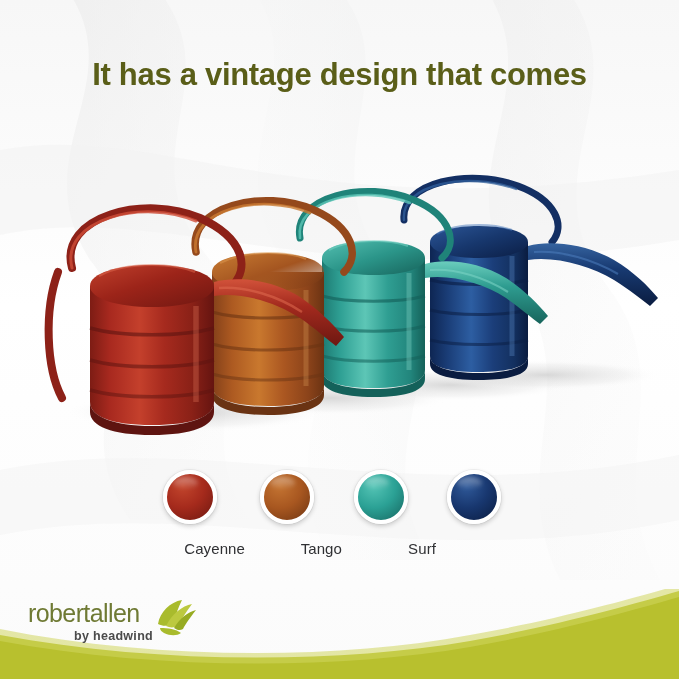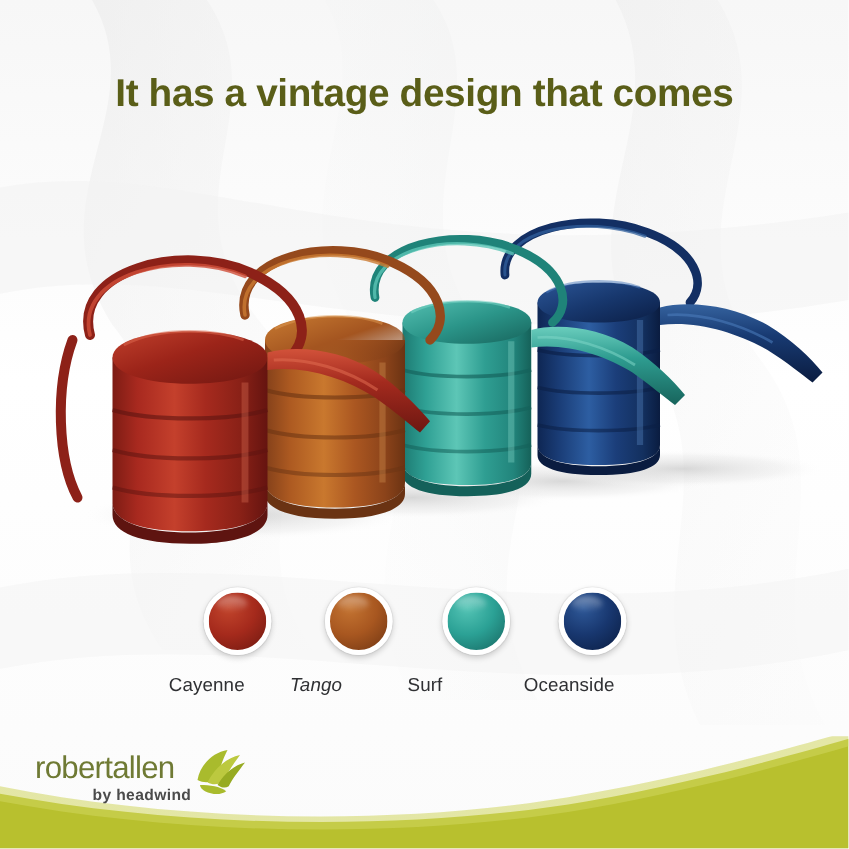--- a/index.html
+++ b/index.html
@@ -38,21 +38,21 @@
 
   
   #swatch-row {
     position:absolute;
     top:470px; left:0; width:679px;
     z-index:6;
   }
   .swatch-group {
     position:absolute;
     width:110px;
-    text-align:left;
+    text-align:right;
   }
   .swatch-disc {
     width:54px; height:54px;
     border-radius:50%;
     margin:0 auto;
     border:4px solid #ffffff;
     box-shadow:0 2px 5px rgba(0,0,0,0.20), 0 0 0 1px rgba(0,0,0,0.045);
     position:relative;
     overflow:hidden;
   }
@@ -267,31 +267,30 @@
       <path d="M219,128 C246,126 278,136 302,152" fill="none" stroke="#e06b50" stroke-width="2.4" opacity="0.55"></path>
       <path d="M90,242 C90,256 112,266 152,266 C192,266 214,256 214,242 L214,252 C214,266 192,275 152,275 C112,275 90,266 90,252 Z" fill="#5e1410"></path>
     </g>
   </svg>
 
   <div id="swatch-row">
     <div class="swatch-group" style="left:135px;">
       <div class="swatch-disc" style="background:radial-gradient(circle at 34% 26%, #c2452c 0%, #a52a1c 48%, #6d1810 100%);"></div>
       <div class="swatch-label">Cayenne</div>
     </div>
-    <div class="swatch-group" style="left:232px;font-style:italic;">
+    <div class="swatch-group" style="left:232px;">
       <div class="swatch-disc" style="background:radial-gradient(circle at 34% 26%, #c47432 0%, #a85720 48%, #6f3512 100%);"></div>
       <div class="swatch-label">Tango</div>
     </div>
     <div class="swatch-group" style="left:326px;">
       <div class="swatch-disc" style="background:radial-gradient(circle at 34% 26%, #54c4b5 0%, #2ba195 48%, #16655f 100%);"></div>
       <div class="swatch-label">Surf</div>
     </div>
     <div class="swatch-group" style="left:419px;">
       <div class="swatch-disc" style="background:radial-gradient(circle at 34% 26%, #2f5999 0%, #18376f 48%, #0a1c40 100%);"></div>
-      <div class="swatch-label">Oceanside</div>
     </div>
   </div>
 
   <svg id="footer-wave" viewBox="0 0 679 90" preserveAspectRatio="none">
     <path d="M0,46 C150,74 330,76 470,52 C560,36 630,16 679,2 L679,90 L0,90 Z" fill="#b8c02e"></path>
     <path d="M0,40 C150,70 330,72 470,46 C560,30 630,10 679,-4 L679,8 C630,22 560,42 470,58 C330,82 150,80 0,52 Z" fill="#cfd55e" opacity="0.55"></path>
   </svg>
 
   <svg id="brand-logo" viewBox="0 0 180 50">
     <text x="2" y="26" font-family="Liberation Sans, sans-serif" font-size="25" fill="#6f7a34" letter-spacing="-0.6">robertallen</text>

